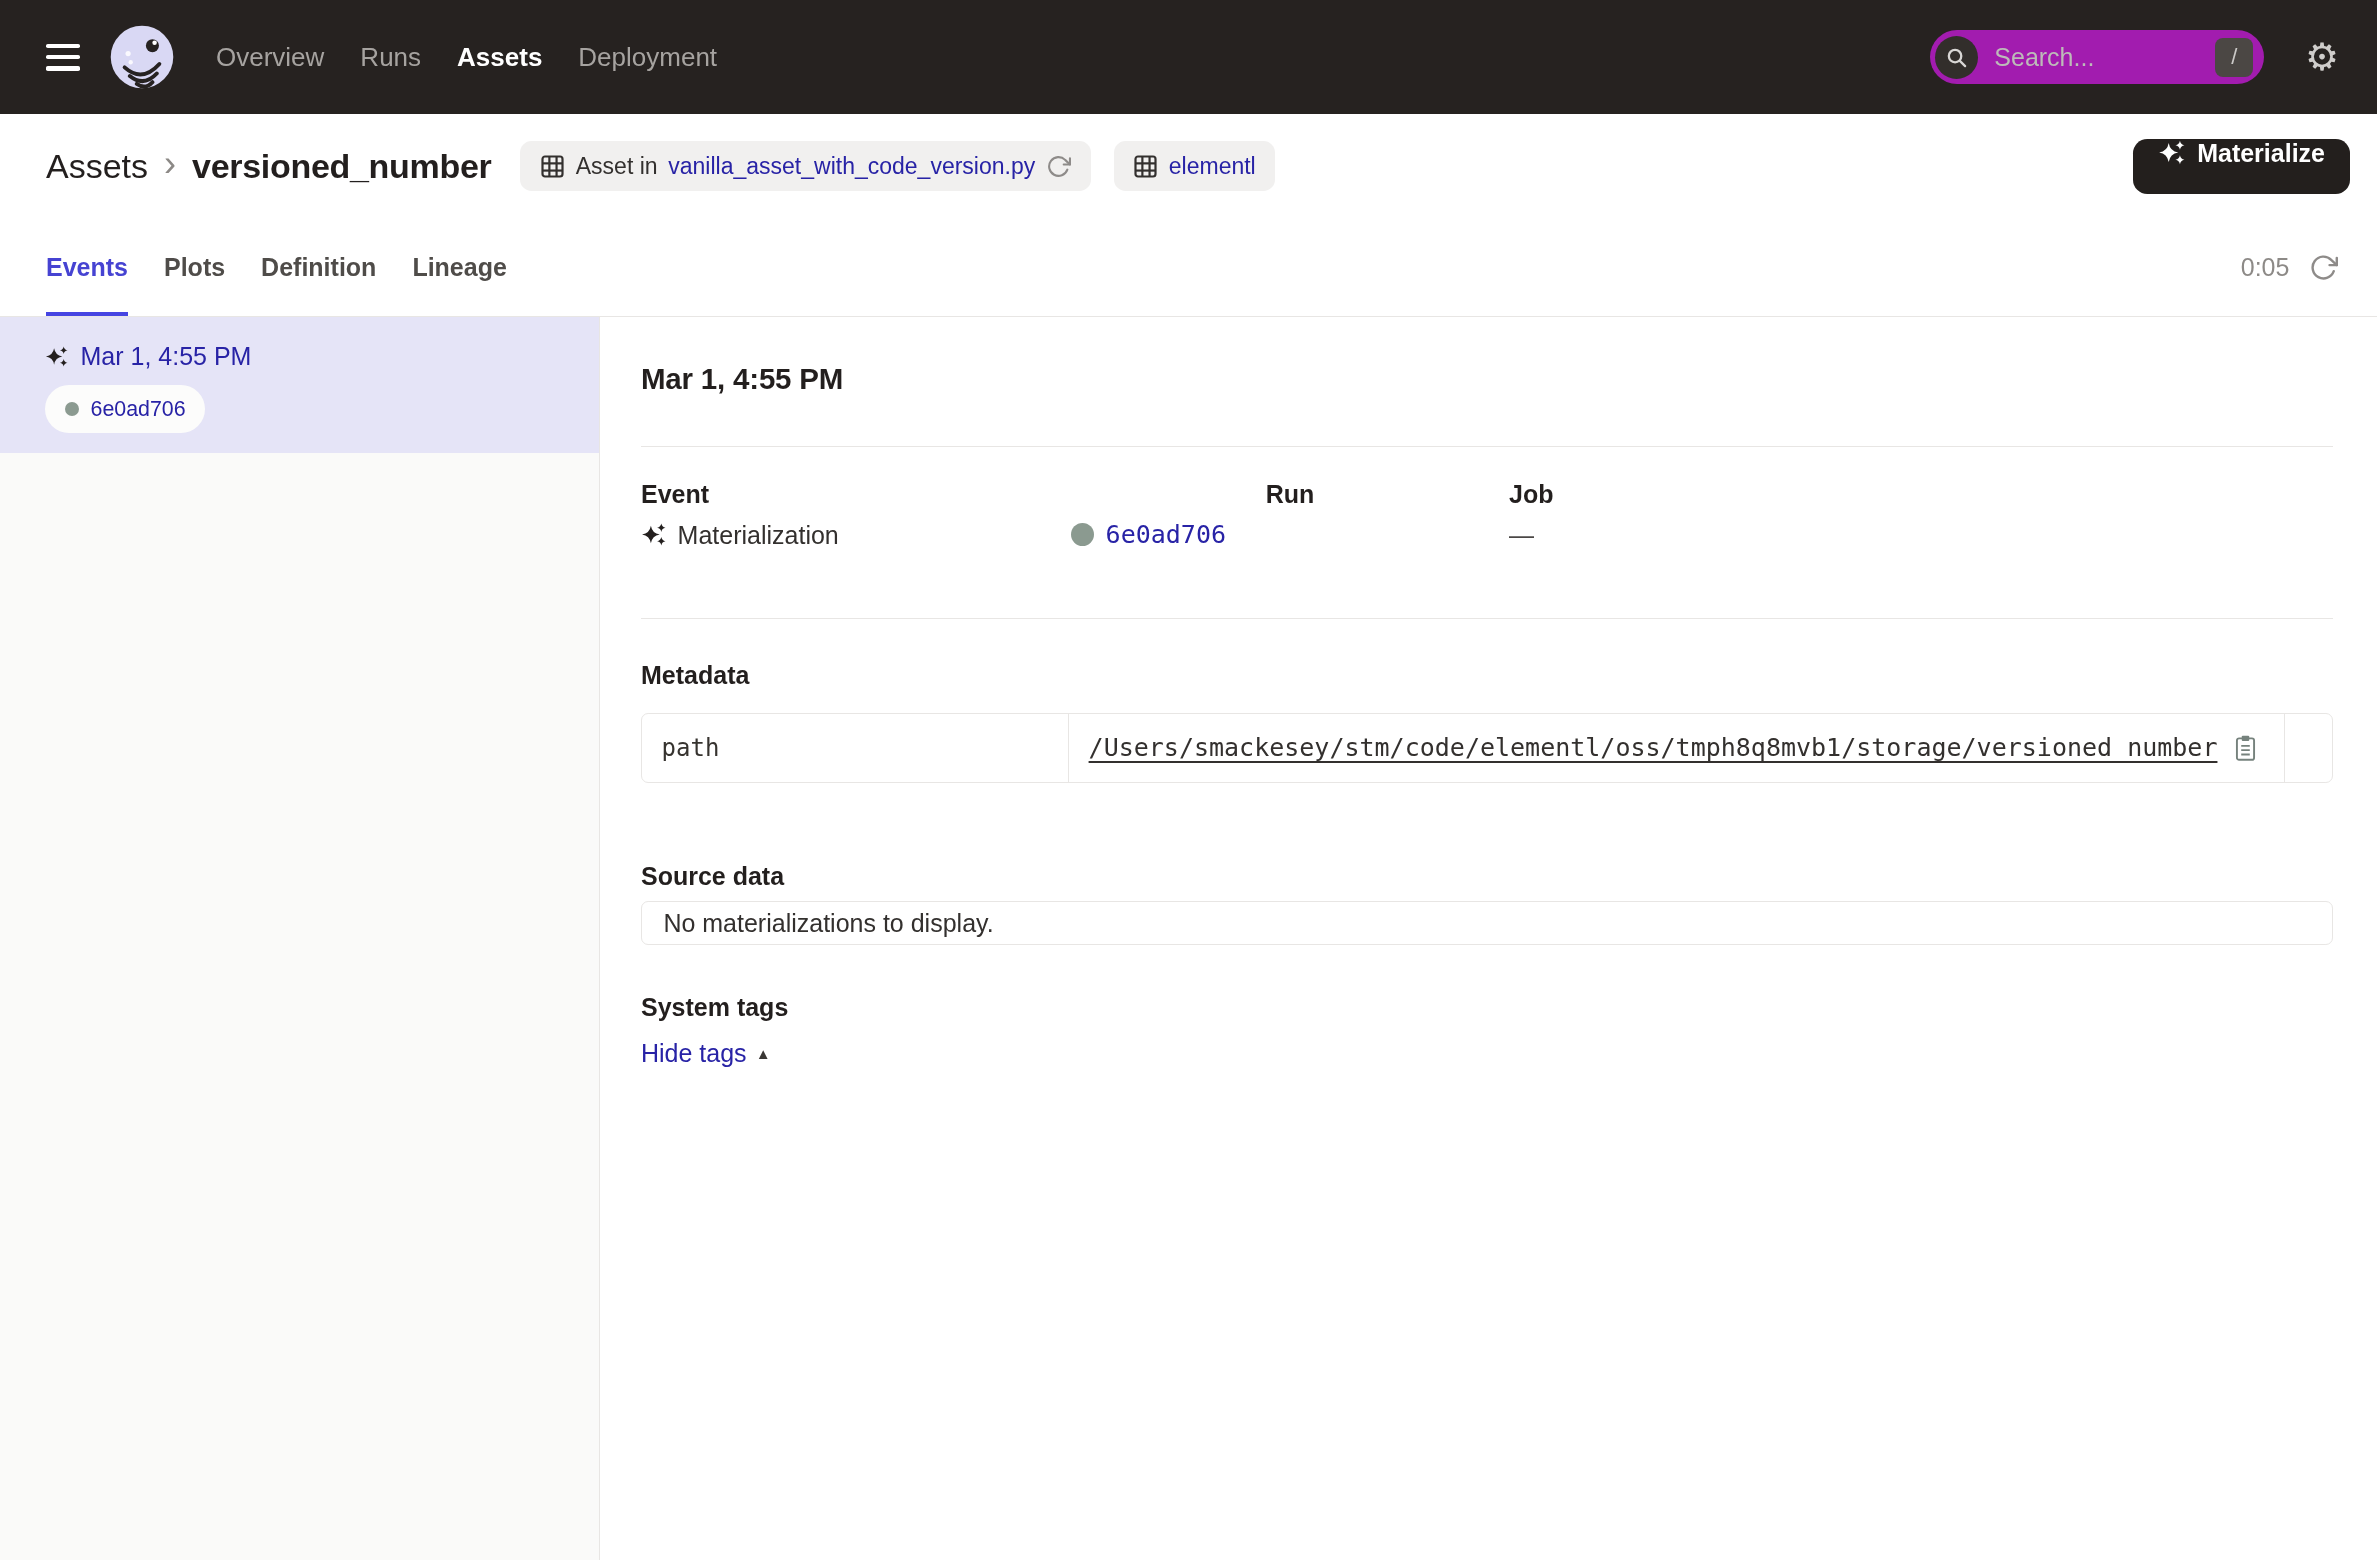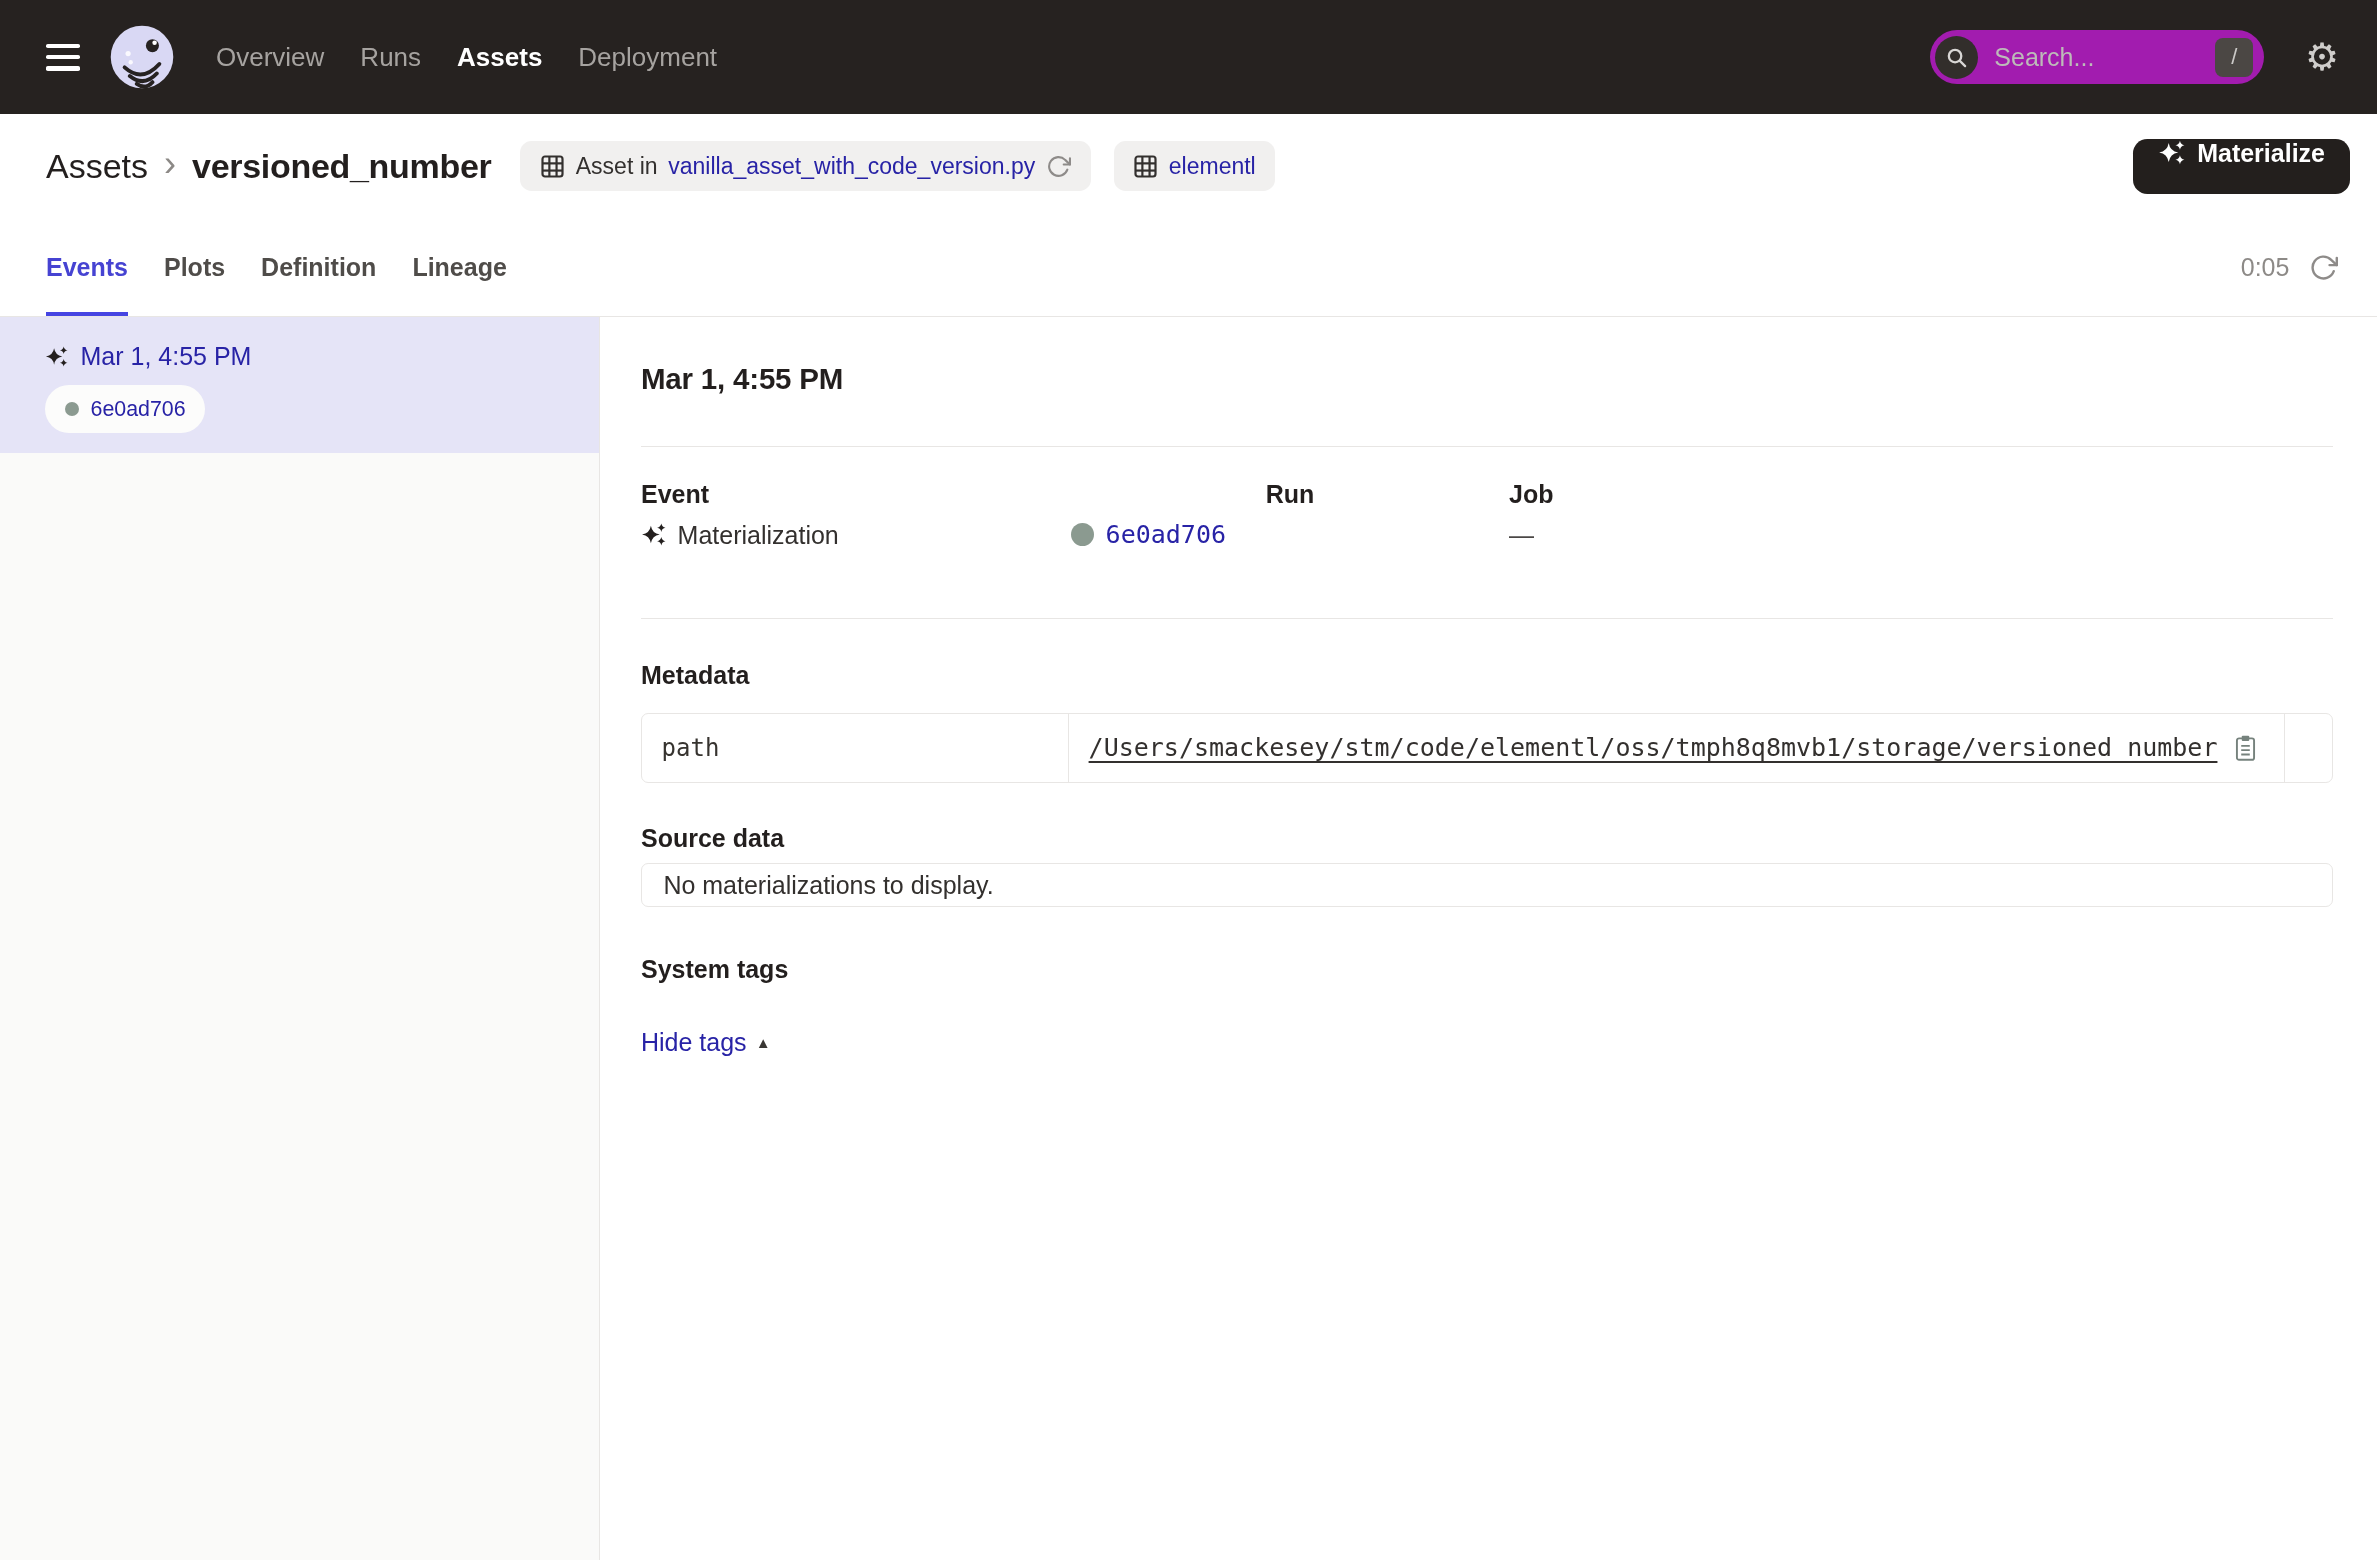--- a/index.html
+++ b/index.html
@@ -83,41 +83,41 @@
   .col-event{width:430px;}
   .col-run{width:438px;text-align:center;}
   .collabel{font-size:25px;font-weight:600;color:var(--ink-strong);line-height:30px;}
   .colvalue{margin-top:10.7px;display:flex;align-items:center;gap:11.6px;line-height:30px;}
   .colvalue .txt{font-size:25px;color:var(--ink);}
   .runlink{font-size:25px;color:var(--link);cursor:pointer;}
   .jobdash{font-size:25px;color:#4A4745;}
 
   h2.sect{font-size:25px;font-weight:700;color:var(--ink-strong);line-height:30px;}
   .h-meta{margin-top:41px;}
-  .h-source{margin-top:40px;}
+  .h-source{margin-top:78px;}
   .h-tags{margin-top:47px;}
 
   .metatable{margin-top:23px;border:0.9px solid var(--border);border-radius:7.1px;display:grid;grid-template-columns:427px 1fr 47px;height:70px;overflow:hidden;background:#fff;}
   .metatable .cell{display:flex;align-items:center;padding-left:19.6px;border-right:0.9px solid var(--border);}
   .metatable .cell:last-child{border-right:none;padding-left:0;}
   .keytxt{font-size:24px;color:#36332F;}
   .pathlink{font-size:25px;color:var(--ink);text-decoration:underline;text-underline-offset:5.4px;cursor:pointer;}
   .copy-btn{background:none;border:none;cursor:pointer;margin-left:14.3px;width:29px;height:32px;padding:0;color:#76827D;}
 
   .sourcebox{margin-top:10.7px;height:44px;border:0.9px solid var(--border);border-radius:7.1px;display:flex;align-items:center;padding-left:21.4px;font-size:25px;color:var(--ink);background:#fff;}
 
   .tagswrap{position:relative;margin-top:16px;}
   .tagstable{border:0.9px solid var(--border);border-radius:7.1px;display:grid;grid-template-columns:427px 1fr;background:#fff;}
   .tagstable .cell{display:flex;align-items:center;padding-left:19.6px;height:67px;border-bottom:0.9px solid var(--border);}
   .tagstable .cell.kc{border-right:0.9px solid var(--border);}
   .tagstable .cell.last{border-bottom:none;height:69px;}
   .valtxt{font-size:25px;color:var(--ink);}
   .highlight{position:absolute;top:-15px;left:-13.4px;right:-24px;height:85px;border:4.5px solid var(--blurple);border-radius:1.8px;pointer-events:none;}
 
-  .hidetags{margin-top:44px;display:inline-flex;align-items:center;gap:9px;font-size:25px;color:var(--link);cursor:pointer;justify-content:flex-end;}
+  .hidetags{margin-top:17px;display:inline-flex;align-items:center;gap:9px;font-size:25px;color:var(--link);cursor:pointer;justify-content:flex-end;}
   .caret{font-size:15px;color:#3A3734;}
   svg{display:block;}
 </style>
 </head>
 <body>
 
 <div class="topbar">
   <div class="hamburger">
       <span></span>
       <span></span>

